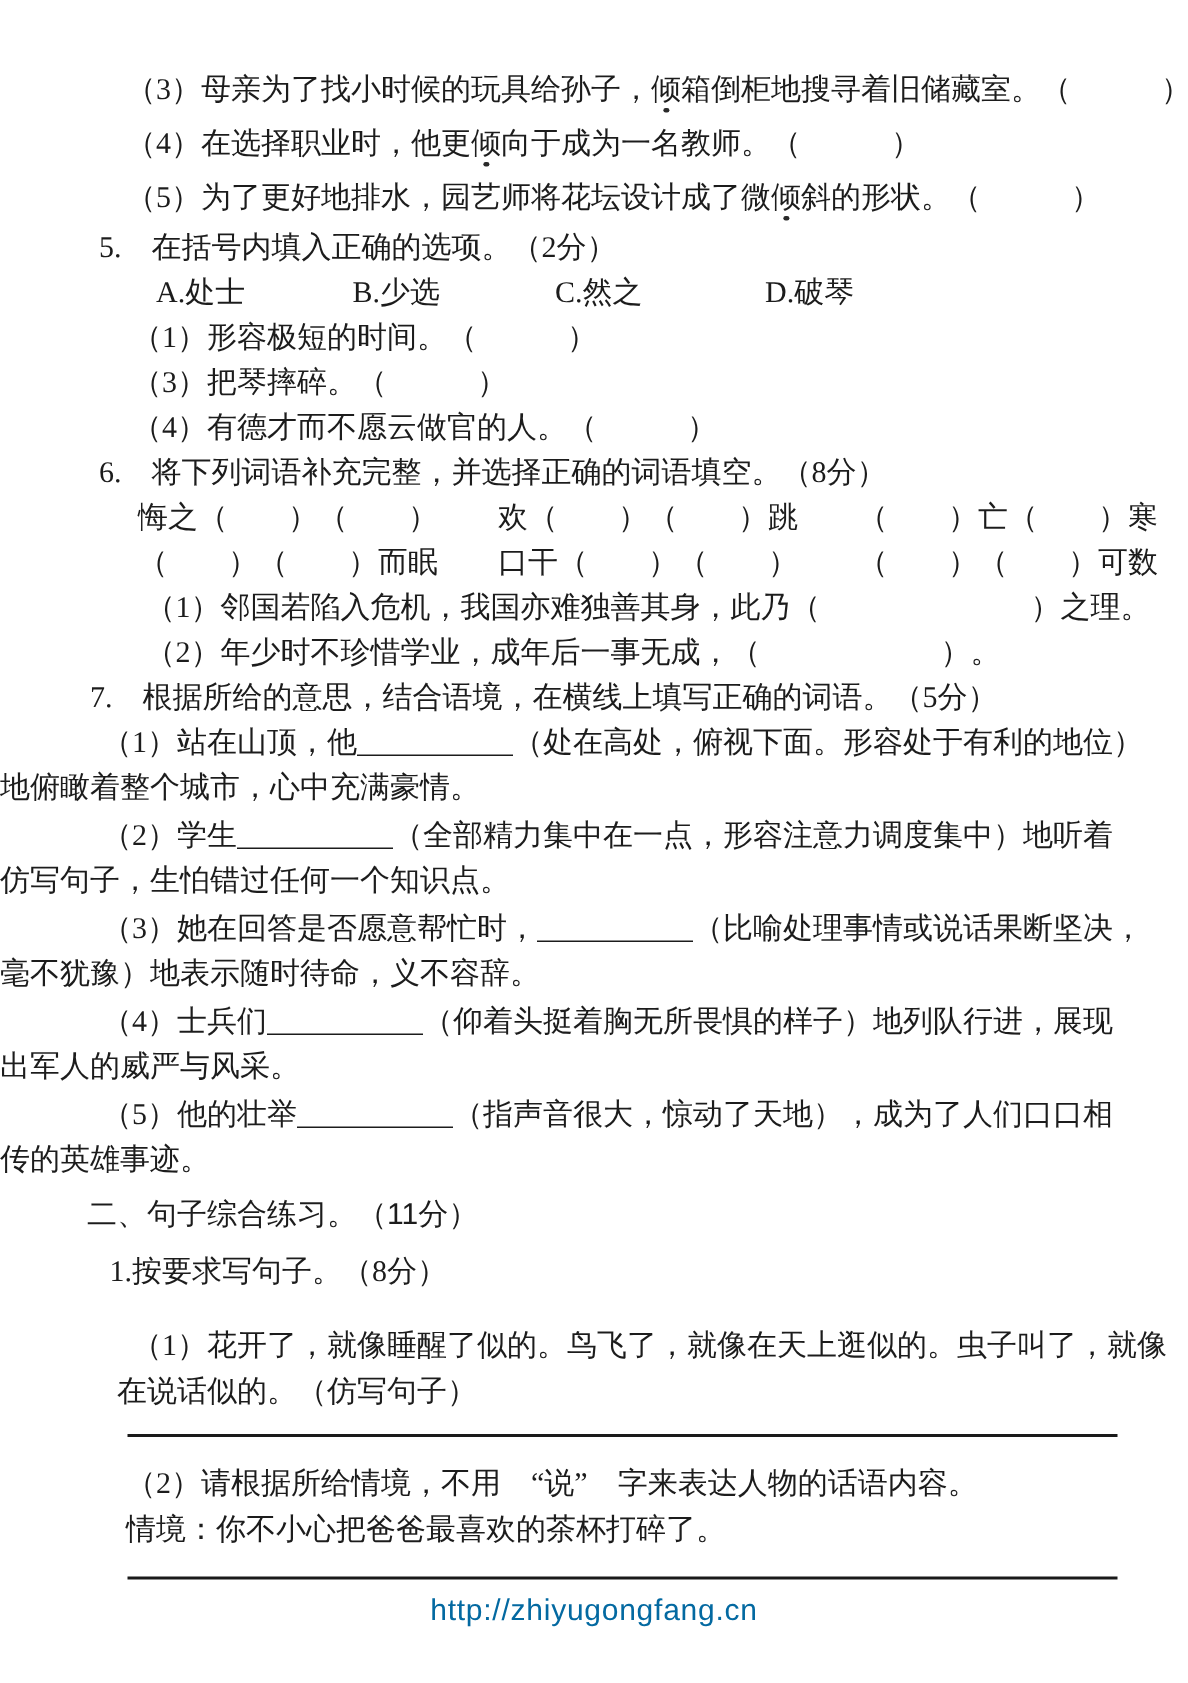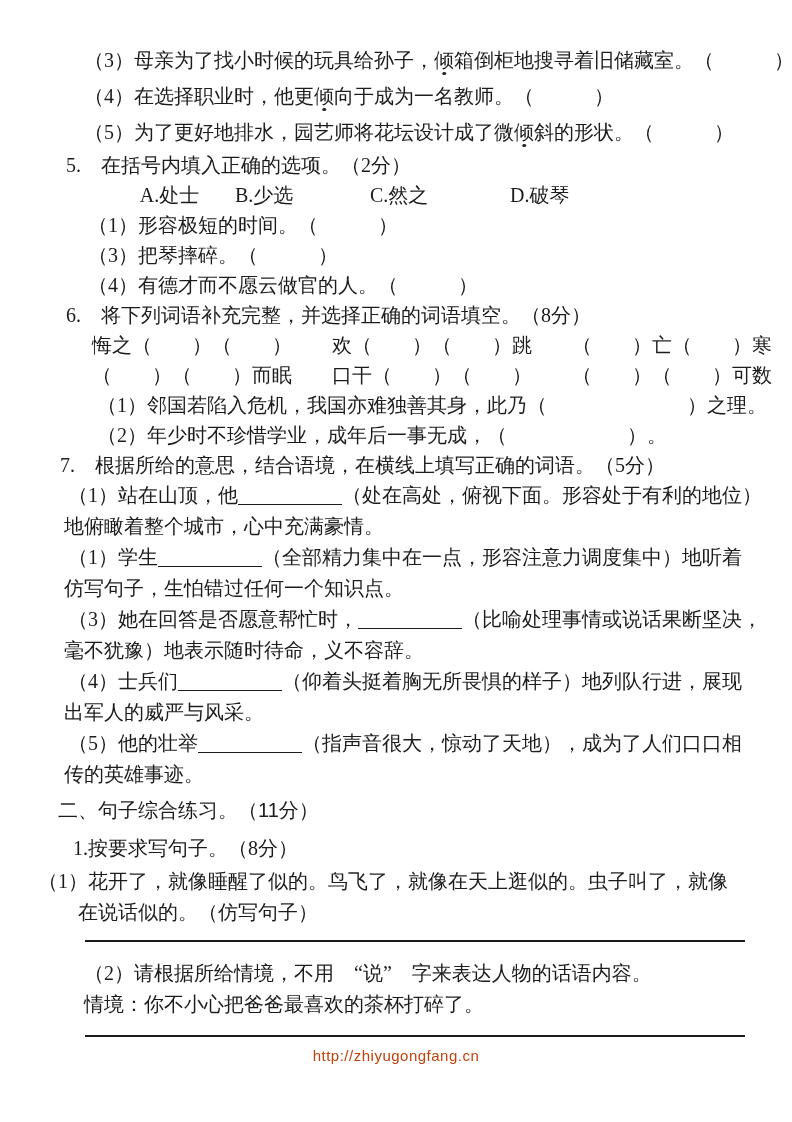--- a/index.html
+++ b/index.html
@@ -23,29 +23,29 @@
   .s2-item{line-height:31px;}
   
   .ind-q4{padding-left:84px;}
   .ind-qt{padding-left:66px;}
   .ind-q5i{padding-left:88px;}
   .ind-opt{padding-left:104px;display:flex;}
   .ind-idiom{padding-left:92px;}
   .ind-q6i{padding-left:97px;}
   .ind-q7t{padding-left:60px;}
   .ind-q7i{padding-left:68px;}
-  .ind-q7c{padding-left:64px;}
+  .ind-q7c{font-family:Liberation Mono, monospace;}
   .ind-s2h{padding-left:58px;}
   .ind-s2s{padding-left:73px;}
-  .ind-s2i{padding-left:38px;}
+  .ind-s2i{padding-left:88px;margin-top:16px;}
   .ind-s2c{padding-left:78px;}
   .ind-s2b{padding-left:84px;}
   
   .opt{display:inline-block;}
-  .opt-a{width:131px;text-align:center;}
+  .opt-a{width:131px;}
   .opt-b{width:135px;}
   .opt-c{width:140px;}
   
   .em-dot{position:relative;}
   .em-dot::after{
     content:"";position:absolute;left:50%;bottom:-4px;
     width:3.5px;height:3.5px;border-radius:50%;
     background:#2a2a2a;transform:translateX(-50%);
   }
   
@@ -56,21 +56,21 @@
   
   .ans-line{
     margin-left:85px;width:660px;height:0;
     border-top:2px solid #1a1a1a;
   }
   .ans-line-1{margin-top:12px;}
   .ans-line-2{margin-top:15px;}
   .watermark{
     margin-top:10px;text-align:center;
     font-family:"Liberation Sans","DejaVu Sans",sans-serif;
-    font-size:15px;color:#c2410c;letter-spacing:0.5px;
+    font-size:20px;color:#0369a1;letter-spacing:0.5px;
   }
   .sec-header{
     font-family:"Liberation Sans","DejaVu Sans",sans-serif;
     font-weight:normal;font-size:20px;
   }
 </style>
 </head>
 <body>
 
 <div class="doc">
@@ -94,21 +94,21 @@
   <div class="row ind-idiom">悔之（　　）（　　）　　欢（　　）（　　）跳　　（　　）亡（　　）寒</div>
   <div class="row ind-idiom">（　　）（　　）而眠　　口干（　　）（　　）　　（　　）（　　）可数</div>
   <div class="row ind-q6i">（1）邻国若陷入危机，我国亦难独善其身，此乃（　　　　　　　）之理。</div>
   <div class="row ind-q6i">（2）年少时不珍惜学业，成年后一事无成，（　　　　　　）。</div>
 
   <div class="row ind-q7t">7.　根据所给的意思，结合语境，在横线上填写正确的词语。（5分）</div>
 
   <div class="row q7-row ind-q7i"><span>（1）站在山顶，他</span><span class="blank"></span><span>（处在高处，俯视下面。形容处于有利的地位）</span></div>
   <div class="row q7-row ind-q7c">地俯瞰着整个城市，心中充满豪情。</div>
 
-  <div class="row q7-row ind-q7i"><span>（1）学生</span><span class="blank"></span><span>（全部精力集中在一点，形容注意力调度集中）地听着</span></div>
+  <div class="row q7-row ind-q7i"><span>（2）学生</span><span class="blank"></span><span>（全部精力集中在一点，形容注意力调度集中）地听着</span></div>
   <div class="row q7-row ind-q7c">仿写句子，生怕错过任何一个知识点。</div>
 
   <div class="row q7-row ind-q7i"><span>（3）她在回答是否愿意帮忙时，</span><span class="blank"></span><span>（比喻处理事情或说话果断坚决，</span></div>
   <div class="row q7-row ind-q7c">毫不犹豫）地表示随时待命，义不容辞。</div>
 
   <div class="row q7-row ind-q7i"><span>（4）士兵们</span><span class="blank"></span><span>（仰着头挺着胸无所畏惧的样子）地列队行进，展现</span></div>
   <div class="row q7-row ind-q7c">出军人的威严与风采。</div>
 
   <div class="row q7-row ind-q7i"><span>（5）他的壮举</span><span class="blank"></span><span>（指声音很大，惊动了天地），成为了人们口口相</span></div>
   <div class="row q7-row ind-q7c">传的英雄事迹。</div>

